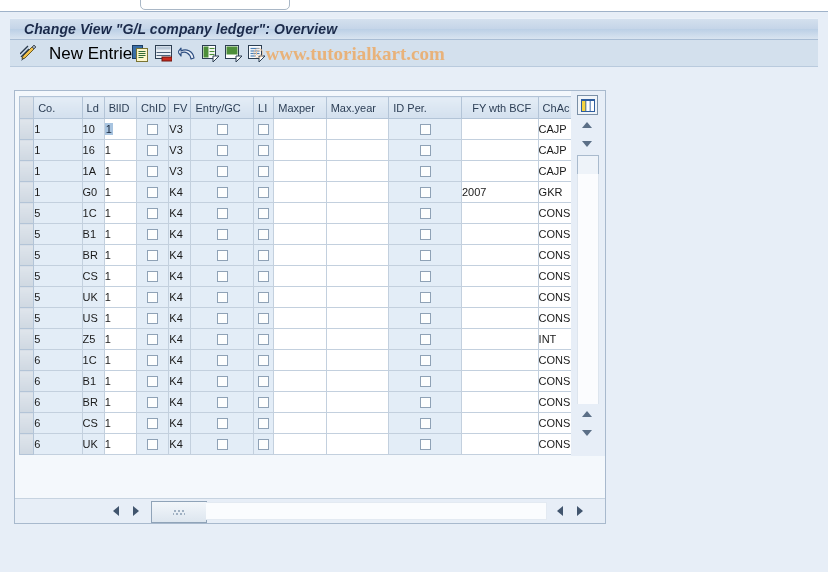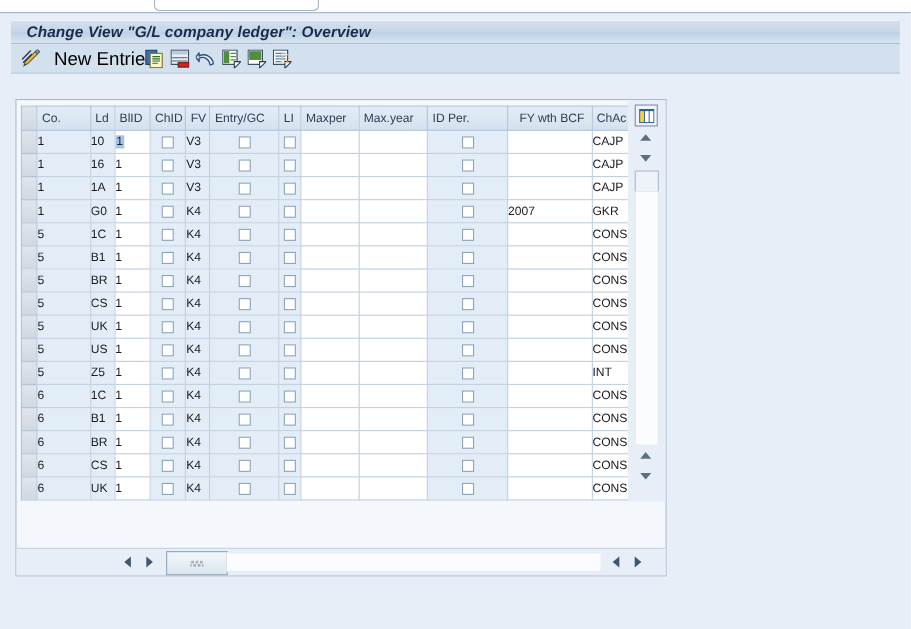--- a/index.html
+++ b/index.html
@@ -358,20 +358,21 @@
           </g>
           <path d="M11 11 L17 11 L11 17 Z" fill="#ffffff" stroke="#2c3e52" stroke-width="1"></path>
         </svg>
       </span>
 
     </div>
   </div>
 
   <div id="watermark">
     <span class="c">©</span>
+    <span>www.tutorialkart.com</span>
   </div>
 
   <div id="tablepanel">
 
     <div id="grid-wrap">
       <table id="grid">
         <thead>
           <tr>
               <th class="first selcol-h" style="width: 14px;"></th>
               <th style="width: 48px;">Co.</th>

